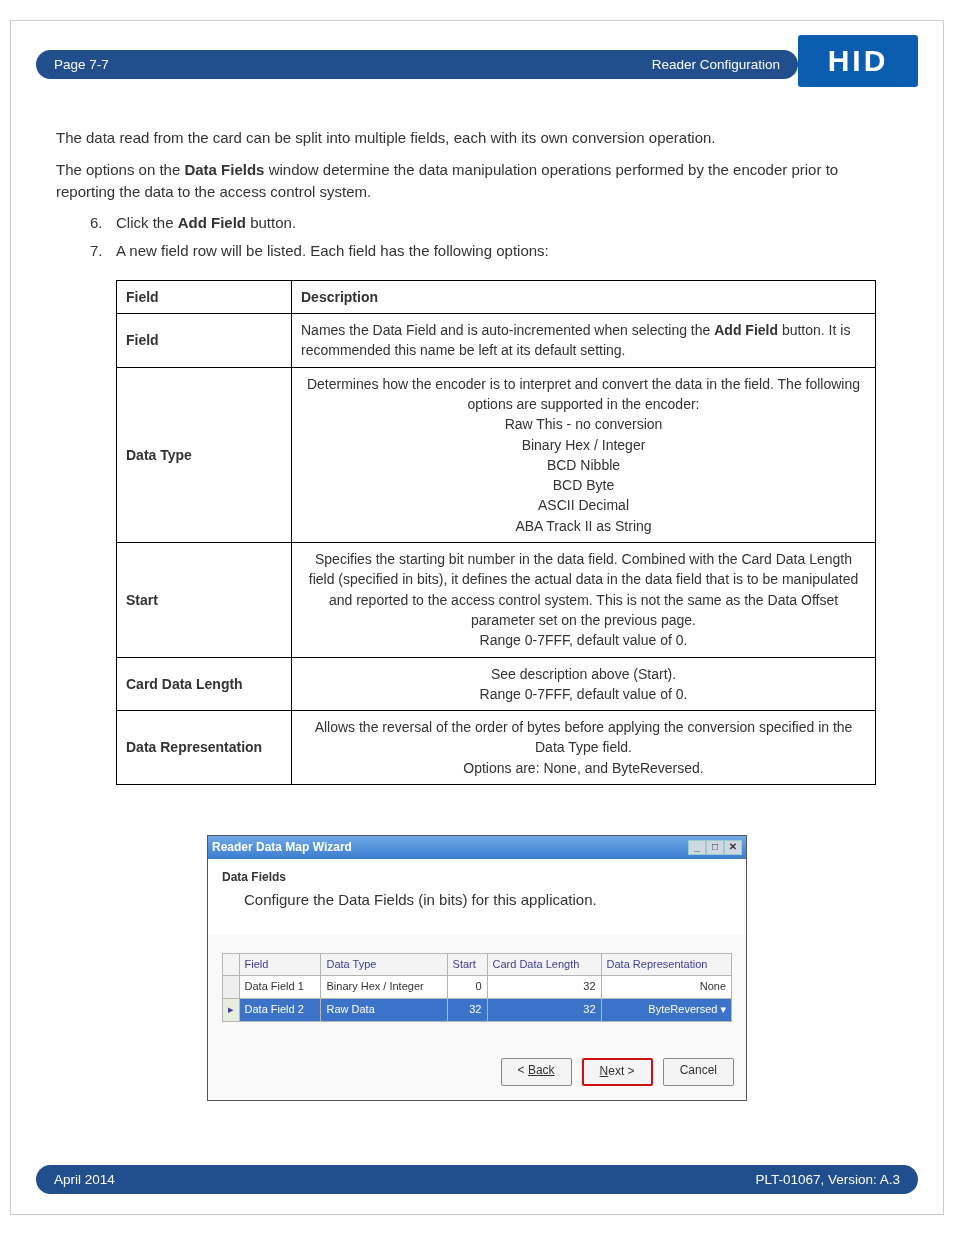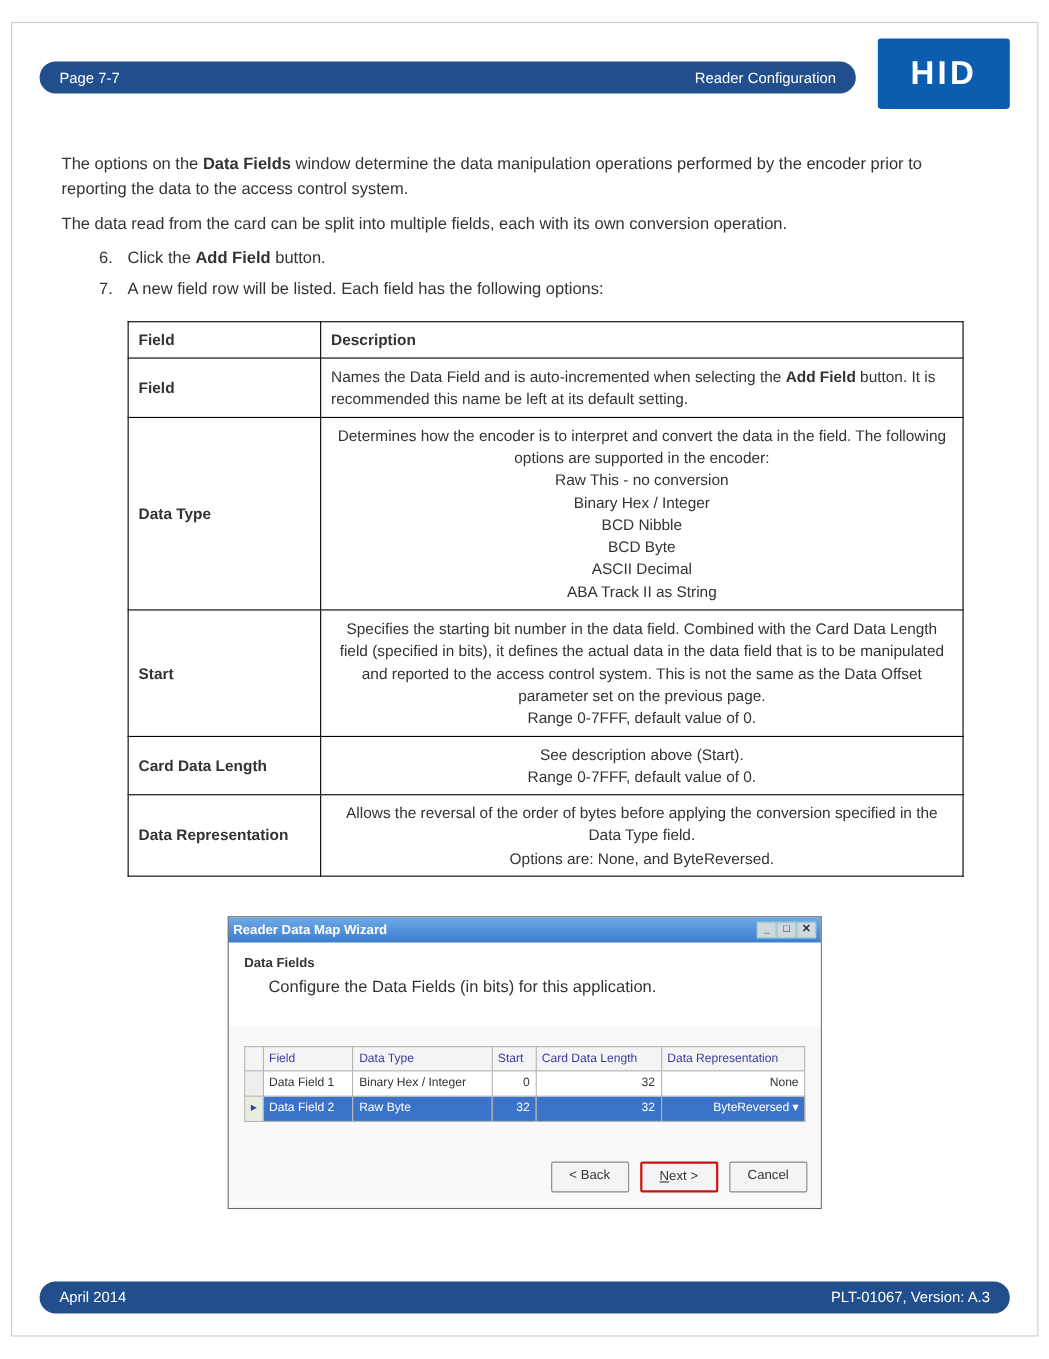--- a/index.html
+++ b/index.html
@@ -15,37 +15,37 @@
     border: 1px solid #ccc;
     margin: 20px 10px;
     background: #fff;
     position: relative;
     min-height: 1195px;
   }
   .header-bar {
     display: flex;
     align-items: center;
     margin: 20px 25px 0 25px;
-    gap: 20px;
+    gap: 0;
   }
   .header-pill {
     flex: 1;
     background: #214e8c;
     color: #fff;
     border-radius: 16px;
     display: flex;
     justify-content: space-between;
     align-items: center;
     padding: 7px 18px;
     font-size: 13.5px;
   }
   .hid-logo {
     background: #0b5db0;
     width: 120px;
-    height: 64px;
+    height: 52px;
     display: flex;
     justify-content: center;
     align-items: center;
     font-family: Arial Black, Arial, sans-serif;
     font-weight: 900;
     color: #fff;
     font-size: 30px;
     letter-spacing: 3px;
     border-radius: 3px;
     margin-top: -6px;
@@ -73,21 +73,21 @@
     vertical-align: top;
     font-size: 14px;
   }
   .desc-table th { font-weight: 700; }
   .desc-table td.label { font-weight: 700; width: 175px; vertical-align: middle; }
   .desc-table td .line { display: block; text-align: center; }
 
   
   .wizard {
     width: 540px;
-    margin: 36px auto 0 auto;
+    margin: 50px auto 0 auto;
     border: 1px solid #555;
     background: #f9f9f9;
     font-size: 12px;
   }
   .wiz-titlebar {
     background: linear-gradient(#6fa9e6, #3a7dcf);
     color: #fff;
     font-weight: 700;
     padding: 3px 4px;
     display: flex;
@@ -135,21 +135,21 @@
   .grid td.rep { text-align: right; }
   .wiz-footer {
     display: flex; justify-content: flex-end; gap: 10px;
     padding: 26px 12px 14px 12px;
     background: #f9f9f9;
   }
   .wiz-footer .wbtn {
     border: 1px solid #888; background: #f4f4f4; padding: 3px 16px; font-size: 12px; border-radius: 2px;
   }
   .wiz-footer .wbtn.hl { border: 2.5px solid #cc1111; }
-  .wiz-footer .wbtn .u { }
+  .wiz-footer .wbtn .u { text-decoration: underline; }
 
   .footer-bar {
     position: absolute;
     bottom: 20px;
     left: 25px; right: 25px;
     background: #214e8c;
     color: #ffffff;
     border-radius: 16px;
     display: flex;
     justify-content: space-between;
@@ -167,24 +167,24 @@
       <span>Page 7-7</span>
       <span>Reader Configuration</span>
     </div>
     <div class="hid-logo">
       <span>HID</span>
     </div>
   </div>
 
   <div class="content">
 
+    <p>The data read from the card can be split into multiple fields, each with its own conversion operation.</p>
     <p>
       <span>The options on the </span><b>Data Fields</b><span> window determine the data manipulation operations performed by the encoder prior to reporting the data to the access control system.</span>
     </p>
-    <p>The data read from the card can be split into multiple fields, each with its own conversion operation.</p>
 
     <ul class="ordered">
       <li>
         <span class="num">6.</span>
         <span>Click the </span><b>Add Field</b><span> button.</span>
       </li>
       <li>
         <span class="num">7.</span>
         <span>A new field row will be listed. Each field has the following options:</span>
       </li>
@@ -266,21 +266,21 @@
             <td class="ind"></td>
             <td>Data Field 1</td>
             <td>Binary Hex / Integer</td>
             <td class="num">0</td>
             <td class="num">32</td>
             <td class="rep">None</td>
           </tr>
           <tr class="sel">
             <td class="ind">▸</td>
             <td>Data Field 2</td>
-            <td>Raw Byte</td>
+            <td>Raw Data</td>
             <td class="num">32</td>
             <td class="num">32</td>
             <td class="rep">ByteReversed ▾</td>
           </tr>
         </tbody>
           </table>
       </div>
       <div class="wiz-footer">
         <div class="wbtn"><span>&lt; </span><span class="u">Back</span></div>
         <div class="wbtn hl"><span class="u" style="text-decoration:none"><span style="text-decoration:underline">N</span>ext &gt;</span></div>

